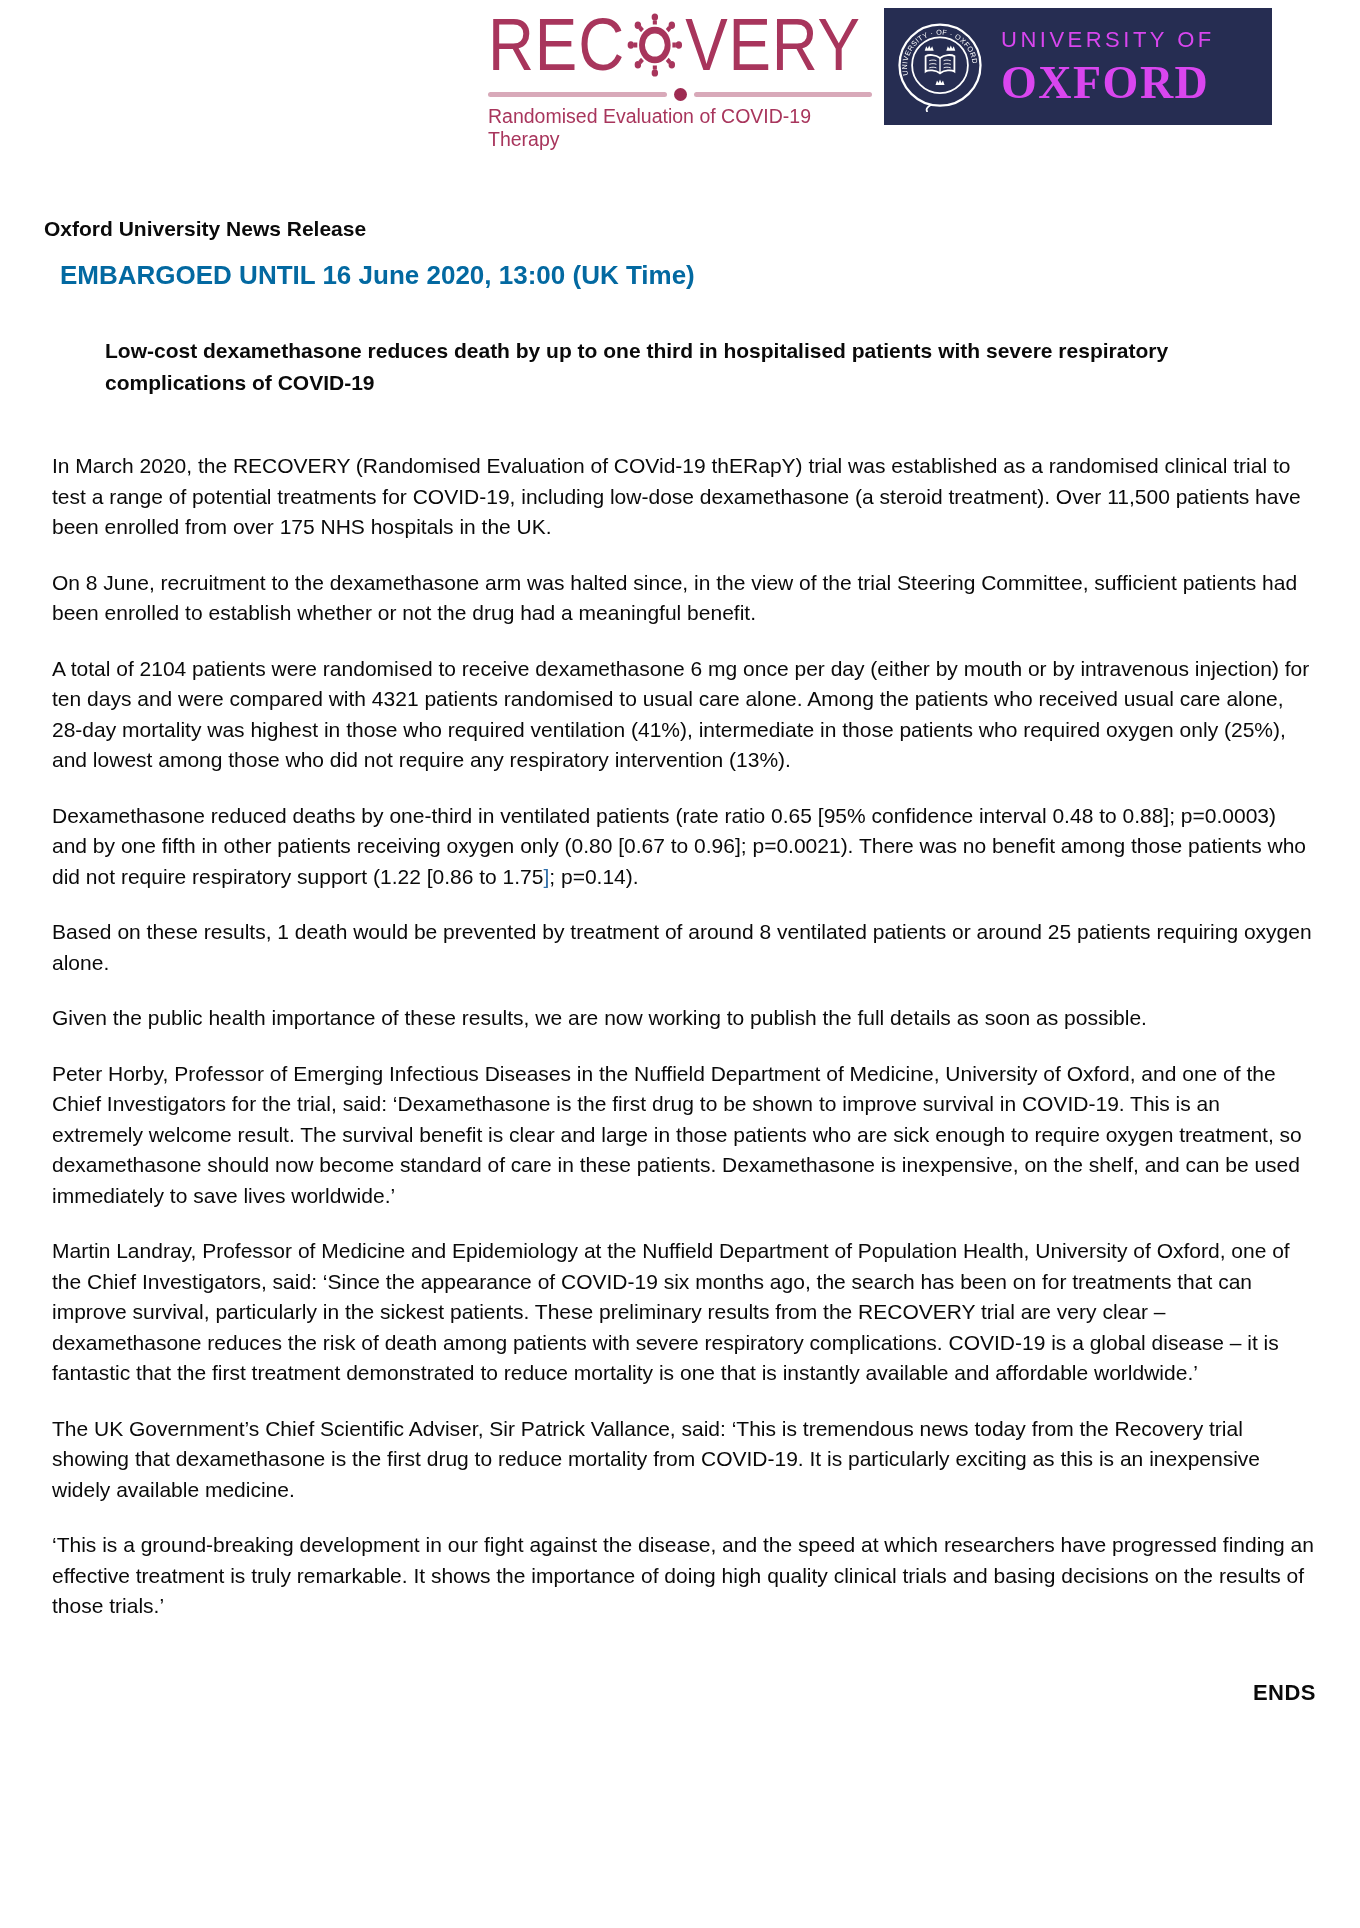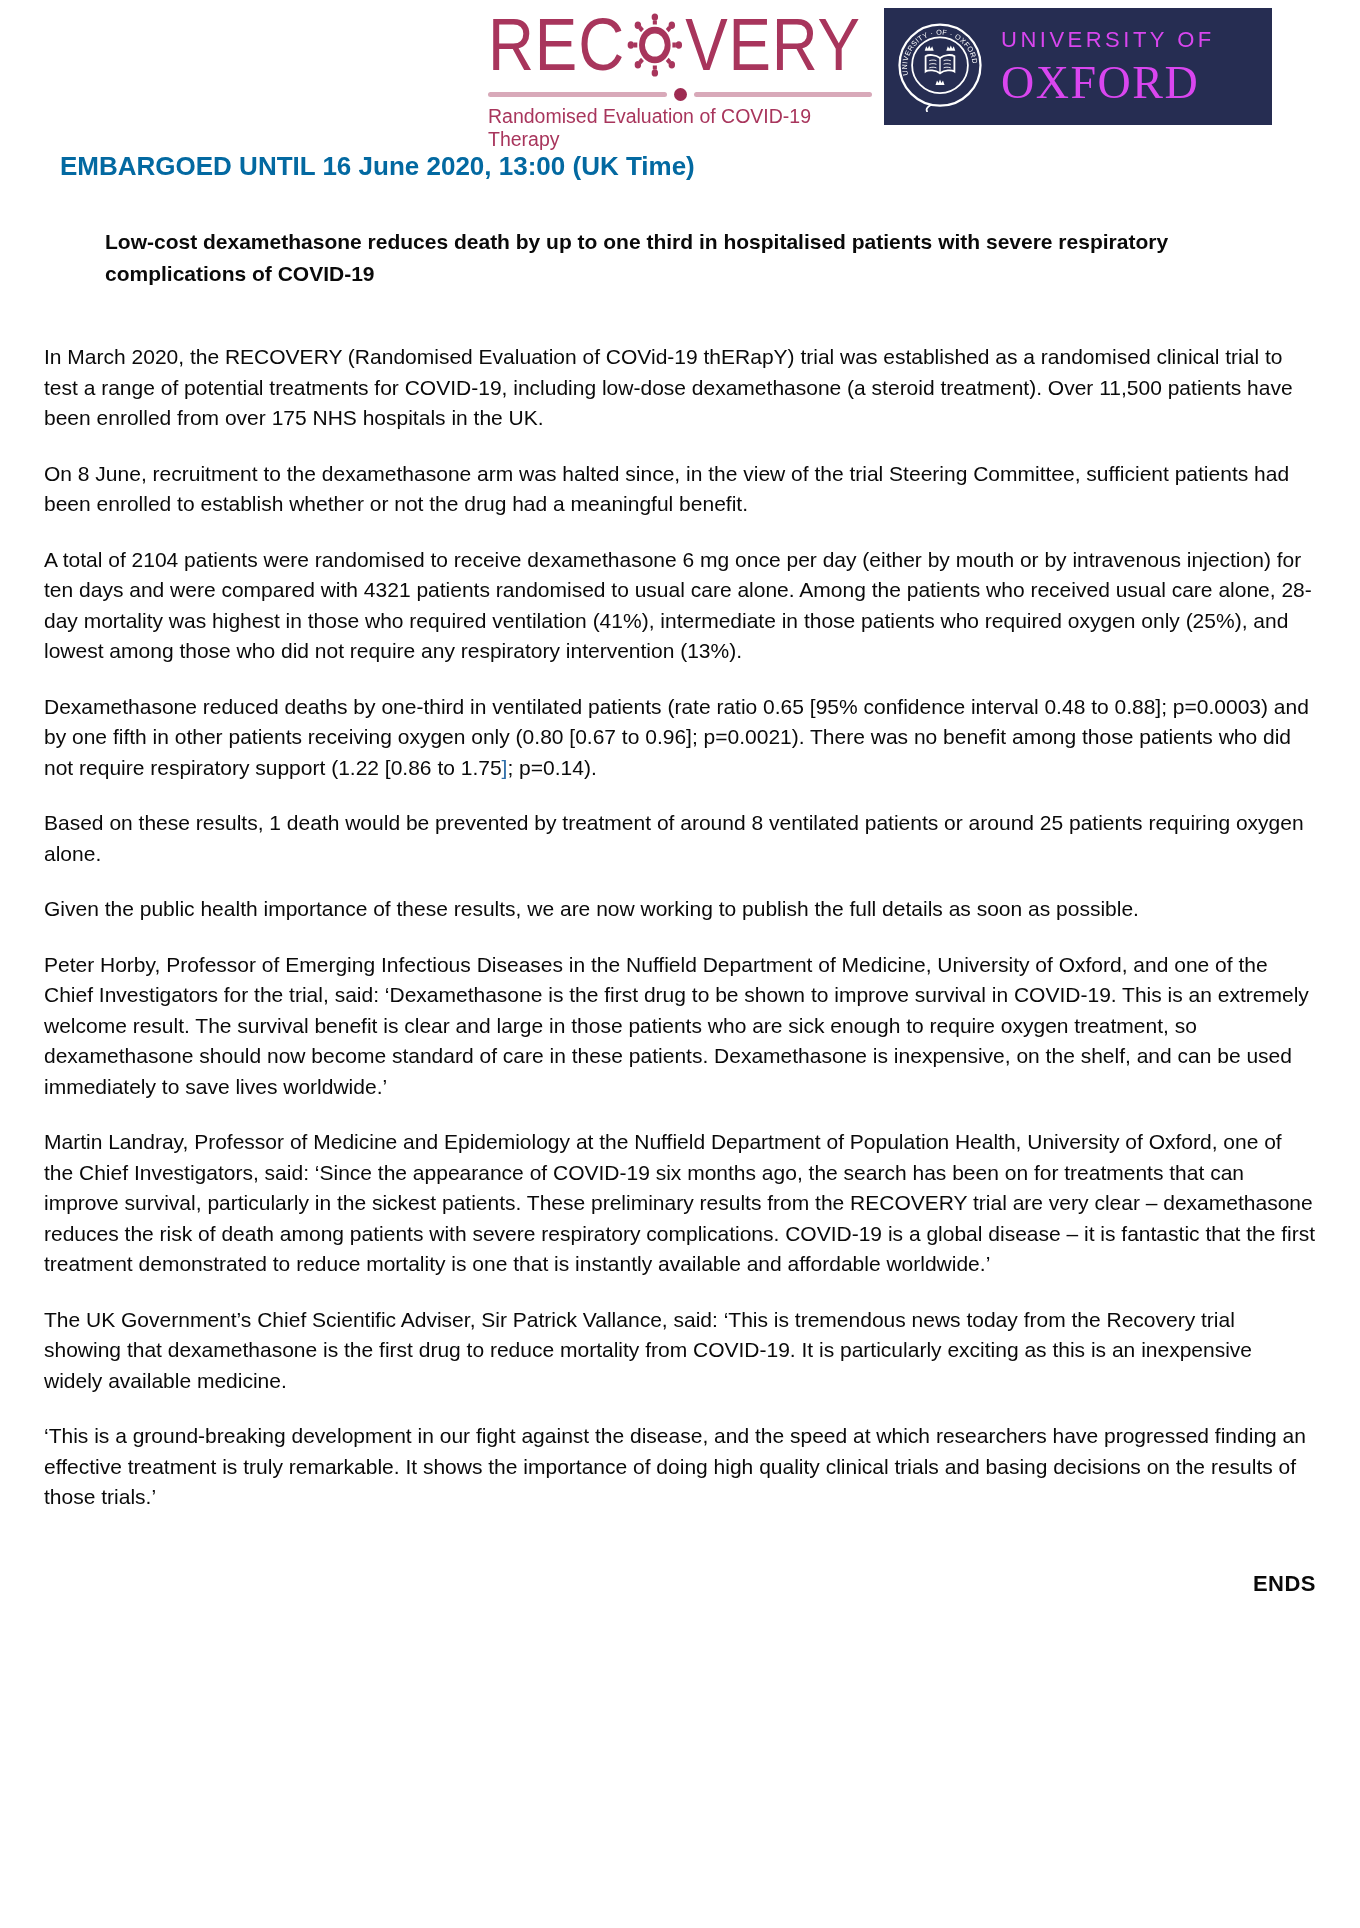--- a/index.html
+++ b/index.html
@@ -21,29 +21,29 @@
   .rec-divider .dot { width:13px; height:13px; border-radius:50%; background:#9E2B52; margin:0 7px; flex:none; }
   .rec-tagline { margin-top:4px; font-size:19.5px; color:#A8355C; text-align:left; }
 
   .oxford-logo {
     position:absolute; left:884px; top:8px; width:388px; height:117px;
     background:#262D52; display:flex; align-items:center;
   }
   .crest { width:90px; height:90px; margin-left:11px; flex:none; }
   .ox-text { margin-left:16px; color:#d946ef; }
   .ox-line1 { font-size:22px; letter-spacing:3.5px; }
-  .ox-line2 { font-family:"Liberation Serif", serif; font-size:46px; letter-spacing:1.5px; margin-top:7px; line-height:1; }
+  .ox-line2 { font-family:"Liberation Serif", serif; font-size:46px; letter-spacing:1.5px; margin-top:7px; line-height:1;font-weight:bold; }
 
   
   .content { margin:0 44px; }
   .kicker  { margin:78px 0 0 0; font-weight:bold; font-size:21px; line-height:31px; }
   .embargo { margin:16px; font-weight:bold; font-size:26px; line-height:31px; color:#0369a1; }
   .title   { margin:44px auto 52px auto; max-width:1150px; text-align:left;
              font-weight:bold; font-size:21px; line-height:32px; }
-  .para    { font-size:21px; line-height:30.5px; margin:0 0 25px 0; }
+  .para    { font-size:21px; line-height:30.5px; margin:0 0 25px 8px; }
   .blue-bracket { color:#2E6DA8; }
   .ends    { text-align:right; font-weight:bold; font-size:22px; margin:58px 0 0 0; letter-spacing:0.5px; }
 </style>
 </head>
 <body>
 
 <div class="page">
 
   <header class="header">
 
@@ -104,20 +104,21 @@
       </svg>
       <div class="ox-text">
         <div class="ox-line1">UNIVERSITY OF</div>
         <div class="ox-line2">OXFORD</div>
       </div>
     </div>
 
   </header>
 
   <main class="content">
+    <p class="kicker">Oxford University News Release</p>
     <p class="embargo">EMBARGOED UNTIL 16 June 2020, 13:00 (UK Time)</p>
     <h1 class="title">Low-cost dexamethasone reduces death by up to one third in hospitalised patients with severe respiratory complications of COVID-19</h1>
 
     <p class="para">In March 2020, the RECOVERY (Randomised Evaluation of COVid-19 thERapY) trial was established as a randomised clinical trial to test a range of potential treatments for COVID-19, including low-dose dexamethasone (a steroid treatment). Over 11,500 patients have been enrolled from over 175 NHS hospitals in the UK.</p>
     <p class="para">On 8 June, recruitment to the dexamethasone arm was halted since, in the view of the trial Steering Committee, sufficient patients had been enrolled to establish whether or not the drug had a meaningful benefit.</p>
     <p class="para">A total of 2104 patients were randomised to receive dexamethasone 6 mg once per day (either by mouth or by intravenous injection) for ten days and were compared with 4321 patients randomised to usual care alone. Among the patients who received usual care alone, 28-day mortality was highest in those who required ventilation (41%), intermediate in those patients who required oxygen only (25%), and lowest among those who did not require any respiratory intervention (13%).</p>
 
     <p class="para"><span>Dexamethasone reduced deaths by one-third in ventilated patients (rate ratio 0.65 [95% confidence interval 0.48 to 0.88]; p=0.0003) and by one fifth in other patients receiving oxygen only (0.80 [0.67 to 0.96]; p=0.0021). There was no benefit among those patients who did not require respiratory support (1.22 [0.86 to 1.75</span><span class="blue-bracket">]</span><span>; p=0.14).</span></p>
 
     <p class="para">Based on these results, 1 death would be prevented by treatment of around 8 ventilated patients or around 25 patients requiring oxygen alone.</p>

